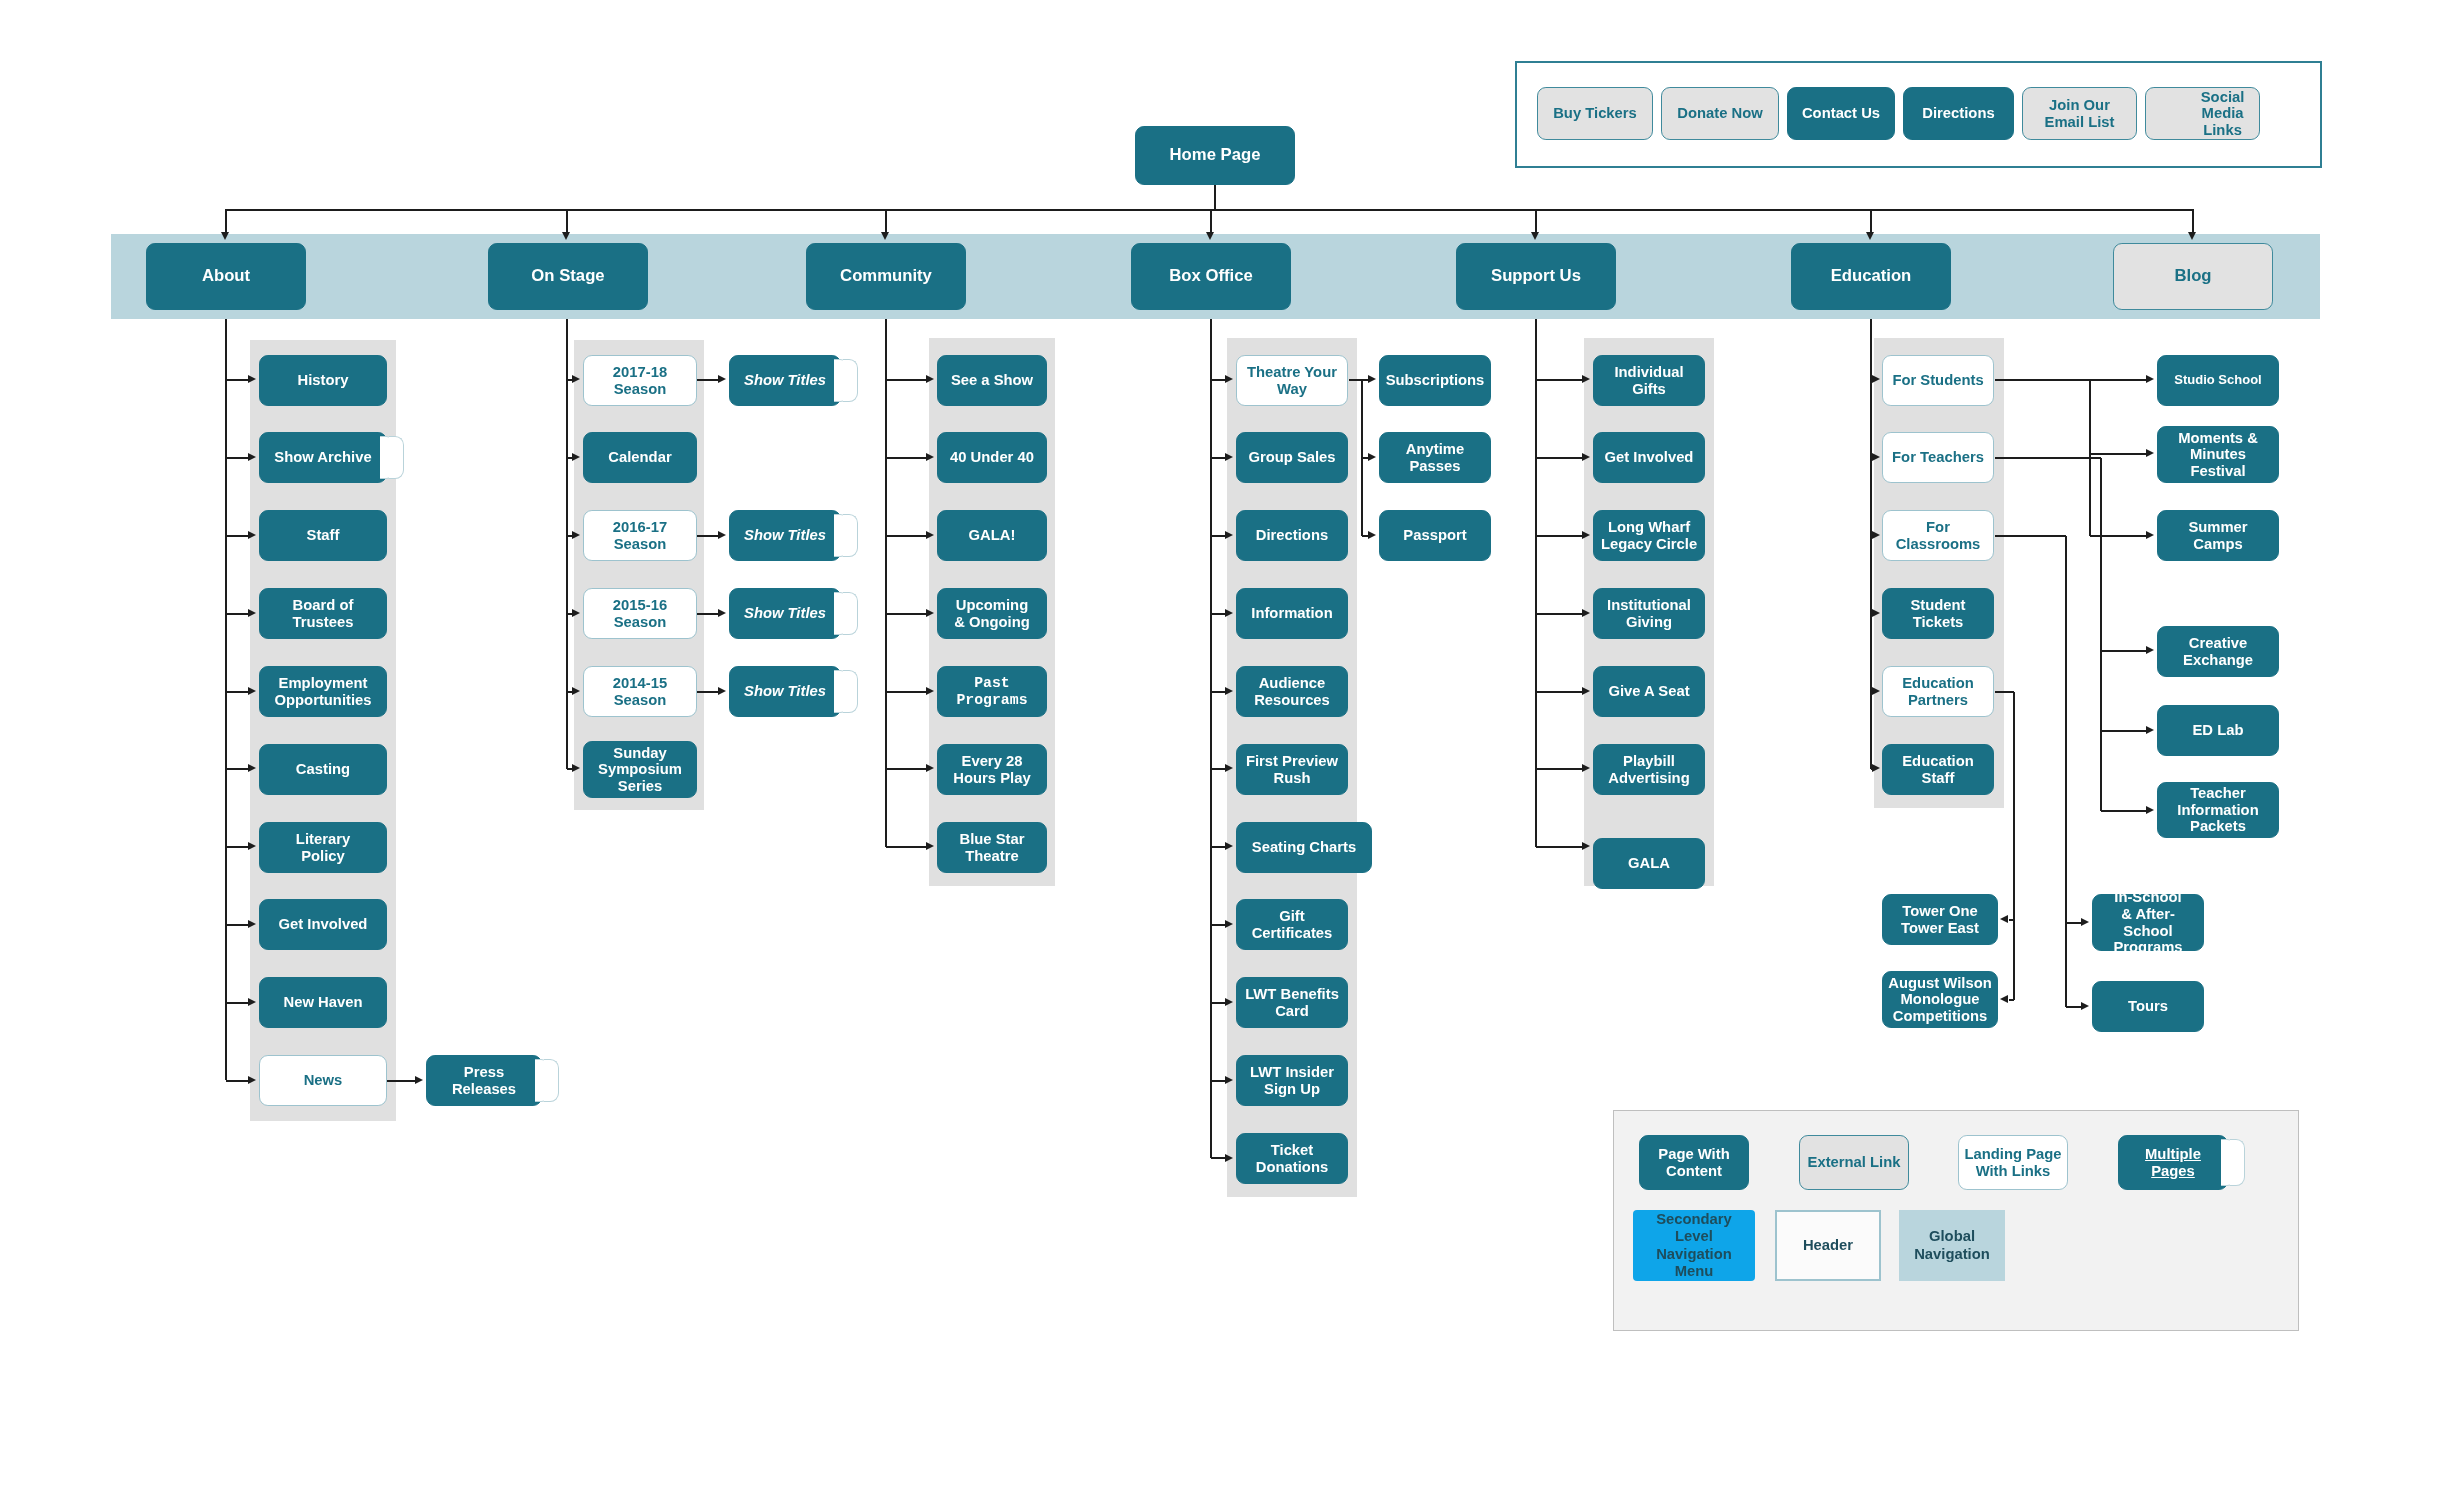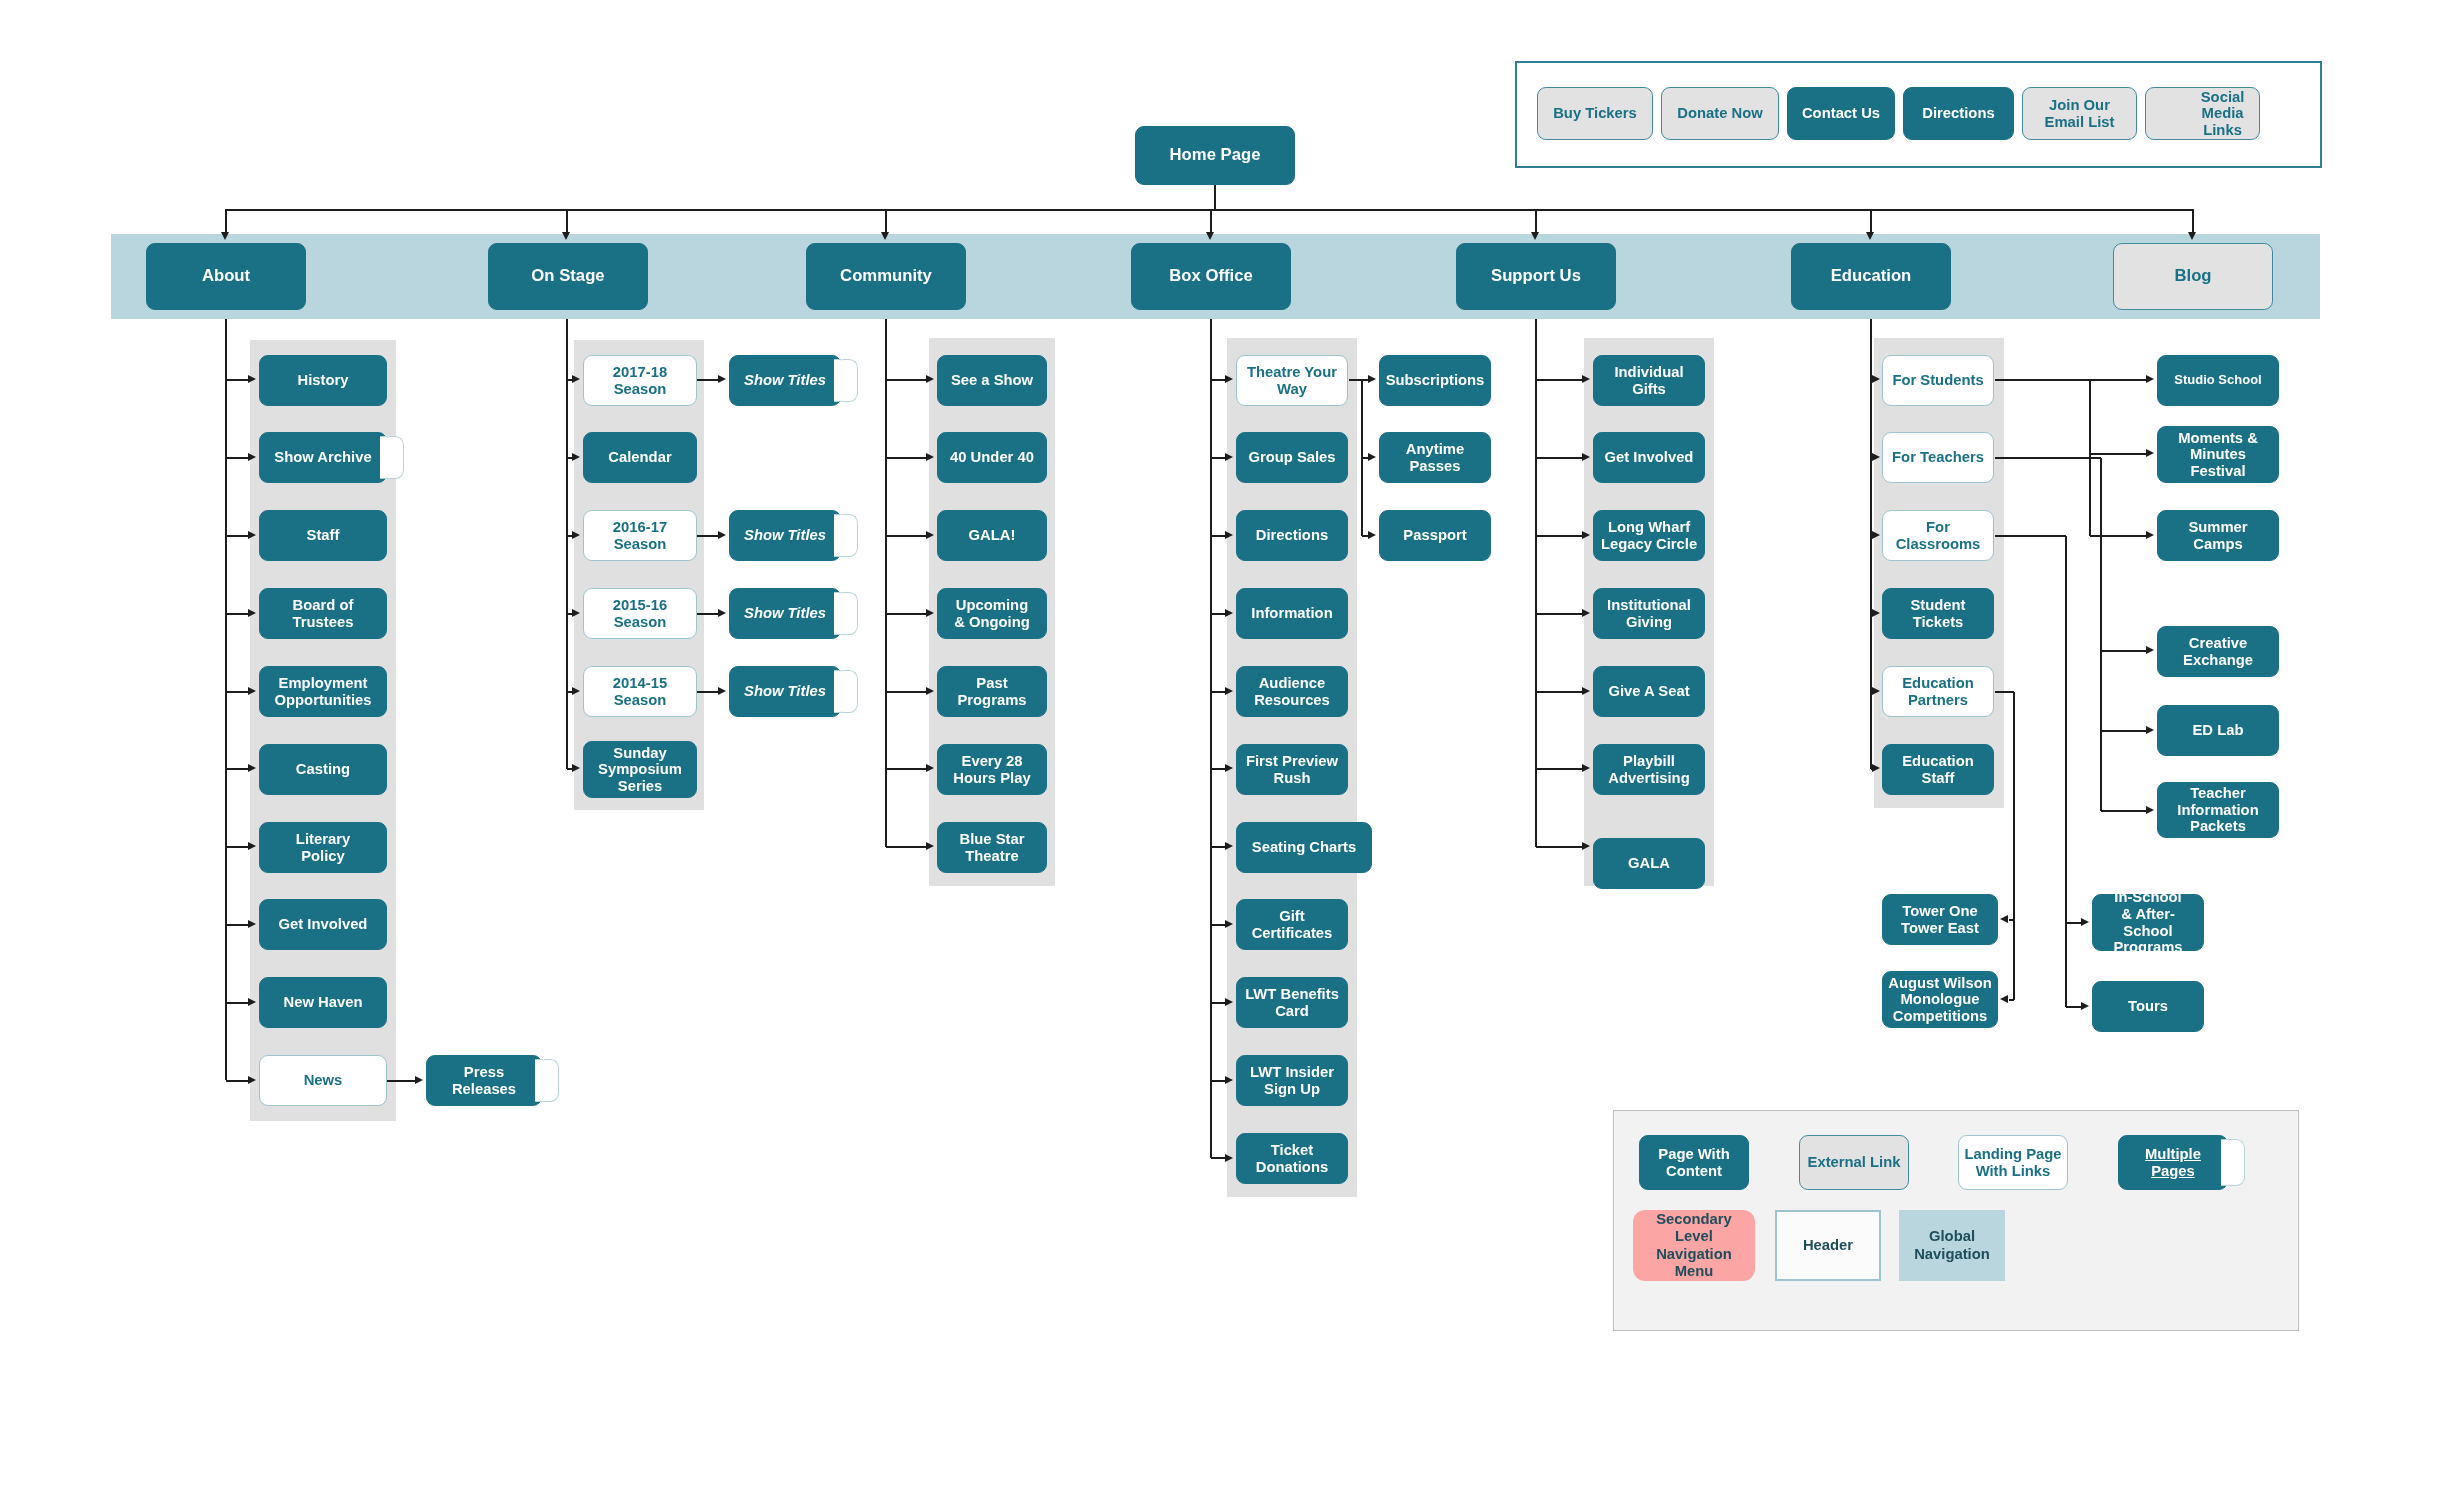--- a/index.html
+++ b/index.html
@@ -63,21 +63,21 @@
     border-right:8.9px solid #1d1d1d;}
   .arrowD{position:absolute;width:0;height:0;z-index:4;
     border-left:4.9px solid transparent;border-right:4.9px solid transparent;
     border-top:8.9px solid #1d1d1d;}
 
   .legend-swatch{
     position:absolute;box-sizing:border-box;display:flex;align-items:center;
     justify-content:center;text-align:center;font-weight:bold;font-size:14.8px;
     line-height:1.15;border-radius:8.9px;padding:3px 3.9px;z-index:6;
   }
-  .sw-secmenu{background:#fca5a5;color:#1e4d5c;border-radius:12px;}
+  .sw-secmenu{background:#0ea5e9;color:#1e4d5c;border-radius:4px;}
   .sw-header{background:#fbfbfb;color:#1e4d5c;border:2px solid #9dc3ce;border-radius:0;}
   .sw-gnav{background:#b9d5dd;color:#1e4d5c;border-radius:0;}
 </style>
 </head>
 <body>
 
 <div id="stage">
     <div class="headerbox" style="left: 1515px; top: 61px; width: 803px; height: 103px;"></div>
     <div class="node external" style="left: 1537px; top: 87px; width: 116px; height: 53px; font-size: 14.8px; border-radius: 8.9px;">Buy Tickers</div>
     <div class="node external" style="left: 1661px; top: 87px; width: 118px; height: 53px; font-size: 14.8px; border-radius: 8.9px;">Donate Now</div>
@@ -169,21 +169,21 @@
     <div class="arrowR" style="left: 926px; top: 375px;"></div>
     <div class="node content" style="left: 937px; top: 432px; width: 110px; height: 51px; font-size: 14.8px;">40 Under 40</div>
     <div class="hline" style="left: 886px; top: 457px; width: 41px;"></div>
     <div class="arrowR" style="left: 926px; top: 453px;"></div>
     <div class="node content" style="left: 937px; top: 510px; width: 110px; height: 51px; font-size: 14.8px;">GALA!</div>
     <div class="hline" style="left: 886px; top: 535px; width: 41px;"></div>
     <div class="arrowR" style="left: 926px; top: 531px;"></div>
     <div class="node content" style="left: 937px; top: 588px; width: 110px; height: 51px; font-size: 14.8px;">Upcoming<br>&amp; Ongoing</div>
     <div class="hline" style="left: 886px; top: 613px; width: 41px;"></div>
     <div class="arrowR" style="left: 926px; top: 609px;"></div>
-    <div class="node content" style="left: 937px; top: 666px; width: 110px; height: 51px; font-size: 14.8px;">Past Programs</div>
+    <div class="node content" style="left: 937px; top: 666px; width: 110px; height: 51px; font-size: 14.8px; font-family: Liberation Mono, monospace;">Past Programs</div>
     <div class="hline" style="left: 886px; top: 691px; width: 41px;"></div>
     <div class="arrowR" style="left: 926px; top: 687px;"></div>
     <div class="node content" style="left: 937px; top: 744px; width: 110px; height: 51px; font-size: 14.8px;">Every 28<br>Hours Play</div>
     <div class="hline" style="left: 886px; top: 768px; width: 41px;"></div>
     <div class="arrowR" style="left: 926px; top: 764px;"></div>
     <div class="node content" style="left: 937px; top: 822px; width: 110px; height: 51px; font-size: 14.8px;">Blue Star<br>Theatre</div>
     <div class="hline" style="left: 886px; top: 846px; width: 41px;"></div>
     <div class="arrowR" style="left: 926px; top: 842px;"></div>
     <div class="secmenu" style="left: 1227px; top: 338px; width: 130px; height: 859px;"></div>
     <div class="vline" style="left: 1210px; top: 319px; height: 839px;"></div>

